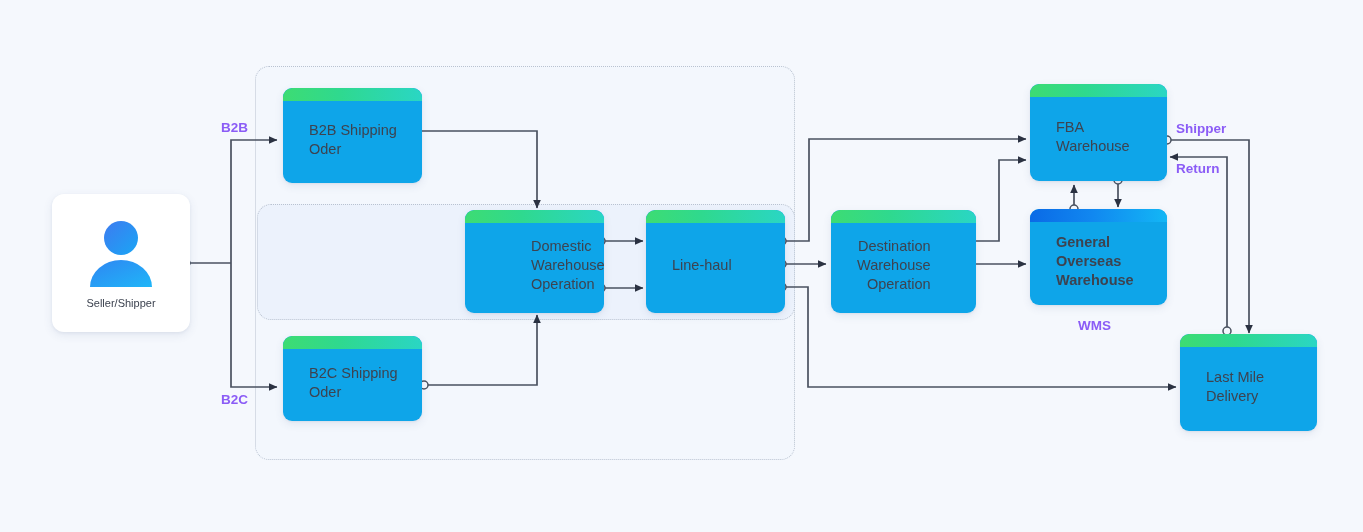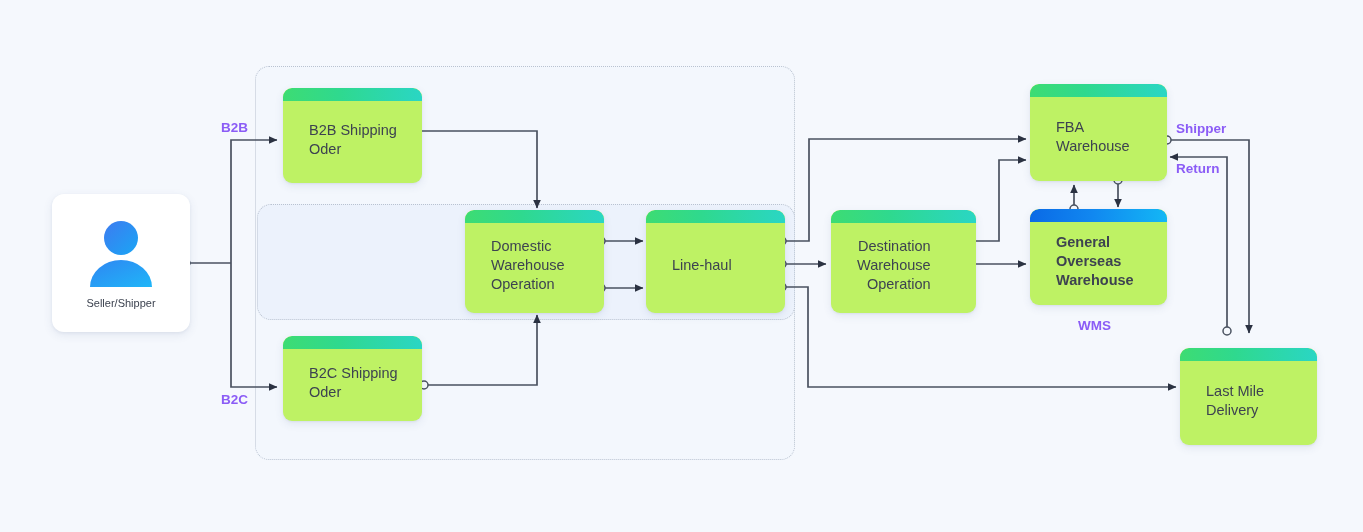--- a/index.html
+++ b/index.html
@@ -19,21 +19,21 @@
     border:1.4px dotted #b9c2d0;
     border-radius:14px;
     box-sizing:border-box;
   }
   .group.outer{background:rgba(240,245,253,0.55);}
   .group.inner{background:rgba(233,240,251,0.75);}
 
   
   .node{
     position:absolute;
-    background:#bef264;
+    background:#0ea5e9;
     border-radius:9px;
     box-sizing:border-box;
     box-shadow:0 3px 9px rgba(60,80,130,0.10), 0 1px 2px rgba(60,80,130,0.07);
     overflow:hidden;
     display:flex;
     align-items:center;
   }
   .node .bar{
     position:absolute;left:0;top:0;right:0;height:13px;
     border-radius:9px 9px 0 0;
@@ -158,21 +158,21 @@
     <div class="label">B2B Shipping
 Oder</div>
   </div>
 
   <div class="node" style="left:283px;top:336px;width:139px;height:85px;">
     <div class="bar green"></div>
     <div class="label">B2C Shipping
 Oder</div>
   </div>
 
-  <div class="node" style="left:465px;top:210px;width:139px;height:103px;">
+  <div class="node" style="left:465px;top:210px;width:139px;height:103px;padding-left:40px;">
     <div class="bar green"></div>
     <div class="label">Domestic
 Warehouse
 Operation</div>
   </div>
 
   <div class="node" style="left:646px;top:210px;width:139px;height:103px;">
     <div class="bar green"></div>
     <div class="label">Line-haul</div>
   </div>
@@ -190,21 +190,21 @@
 Warehouse</div>
   </div>
 
   <div class="node" style="left:1030px;top:209px;width:137px;height:96px;font-weight:bold;">
     <div class="bar blue"></div>
     <div class="label">General
 Overseas
 Warehouse</div>
   </div>
 
-  <div class="node" style="left:1180px;top:348px;width:137px;height:97px;">
+  <div class="node" style="left:1180px;top:334px;width:137px;height:97px;">
     <div class="bar green"></div>
     <div class="label">Last Mile
 Delivery</div>
   </div>
 
   <div class="elabel" style="left:221px;top:120px;">B2B</div>
   <div class="elabel" style="left:221px;top:392px;">B2C</div>
   <div class="elabel" style="left:1176px;top:121px;">Shipper</div>
   <div class="elabel" style="left:1176px;top:161px;">Return</div>
   <div class="elabel" style="left:1078px;top:318px;">WMS</div>

